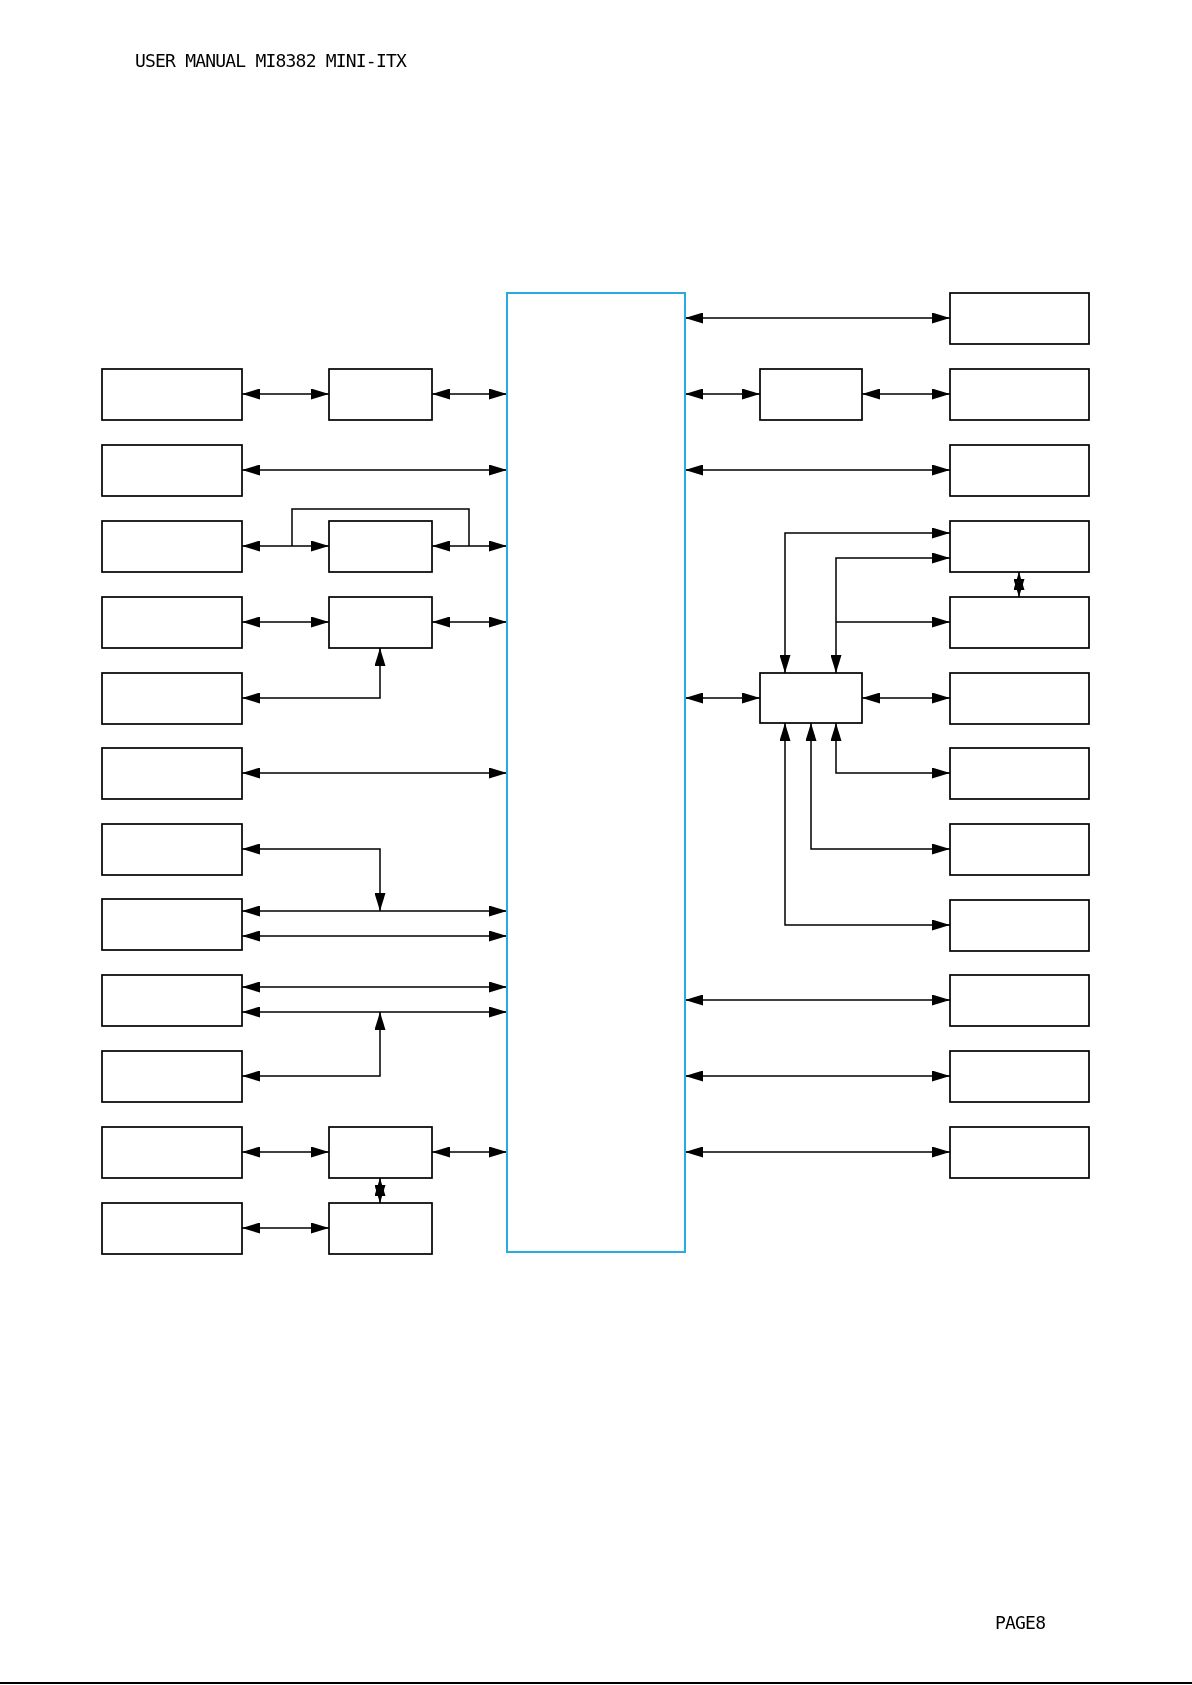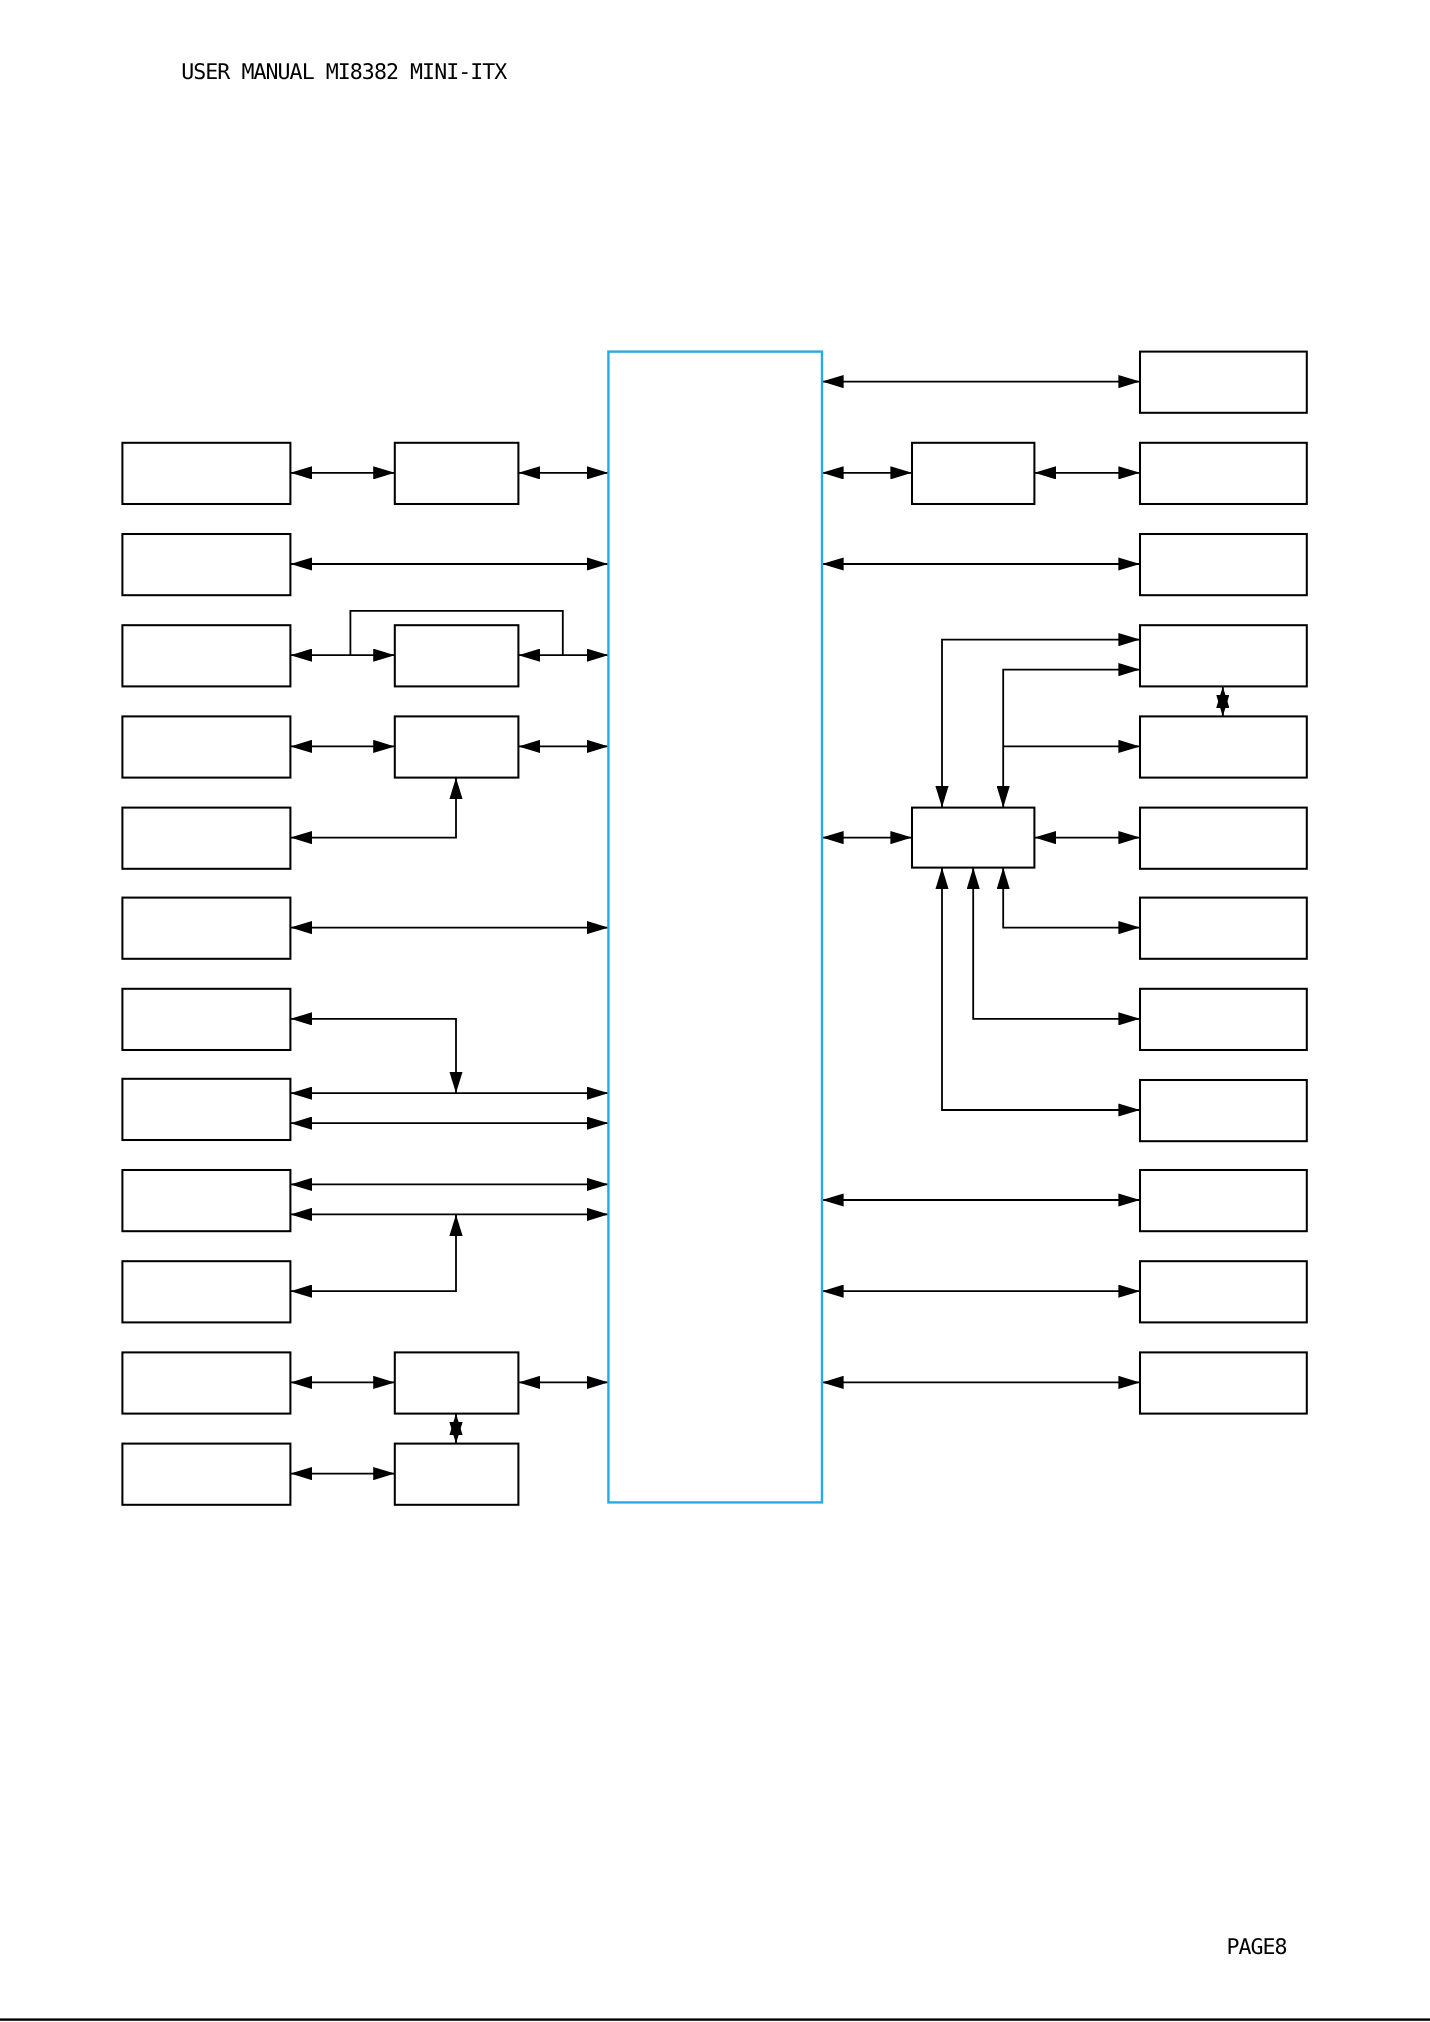--- a/index.html
+++ b/index.html
@@ -5,26 +5,26 @@
   html,body { margin:0; padding:0; }
   body {
     width:1192px; height:1685px;
     background:#ffffff;
     position:relative;
     font-family:"DejaVu Sans Mono","Liberation Mono",monospace;
     color:#000;
     overflow:hidden;
   }
   .header-title {
-    position:absolute; left:151px; top:50px;
+    position:absolute; left:135px; top:50px;
     font-size:18px; line-height:22px; letter-spacing:-0.8px;
     white-space:pre;
   }
   .page-number {
-    position:absolute; left:1022px; top:1612px;
+    position:absolute; left:995px; top:1612px;
     font-size:18px; line-height:22px; letter-spacing:-0.8px;
     white-space:pre;
   }
   .bottom-rule {
     position:absolute; left:0; top:1682px;
     width:1192px; height:2px; background:#000;
   }
   #diagram {
     position:absolute; left:0; top:0;
     width:1192px; height:1685px;

